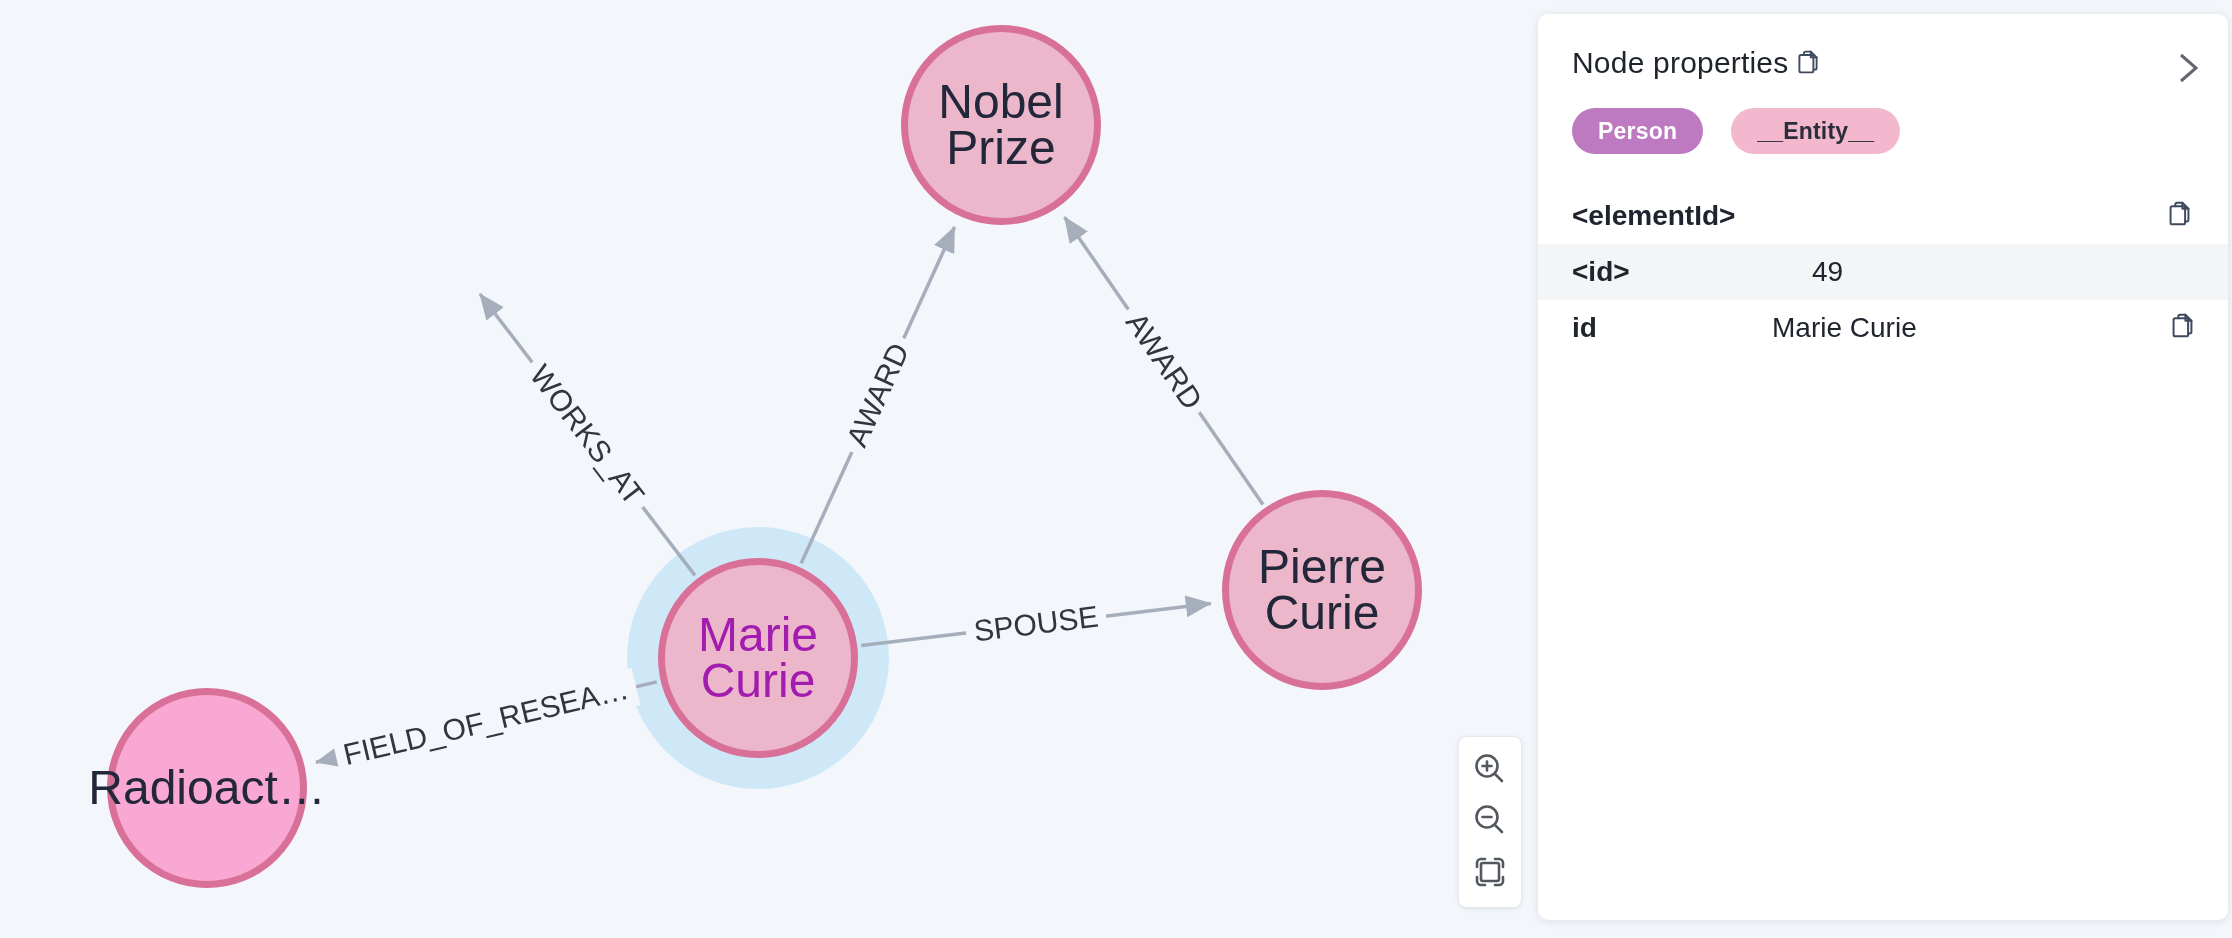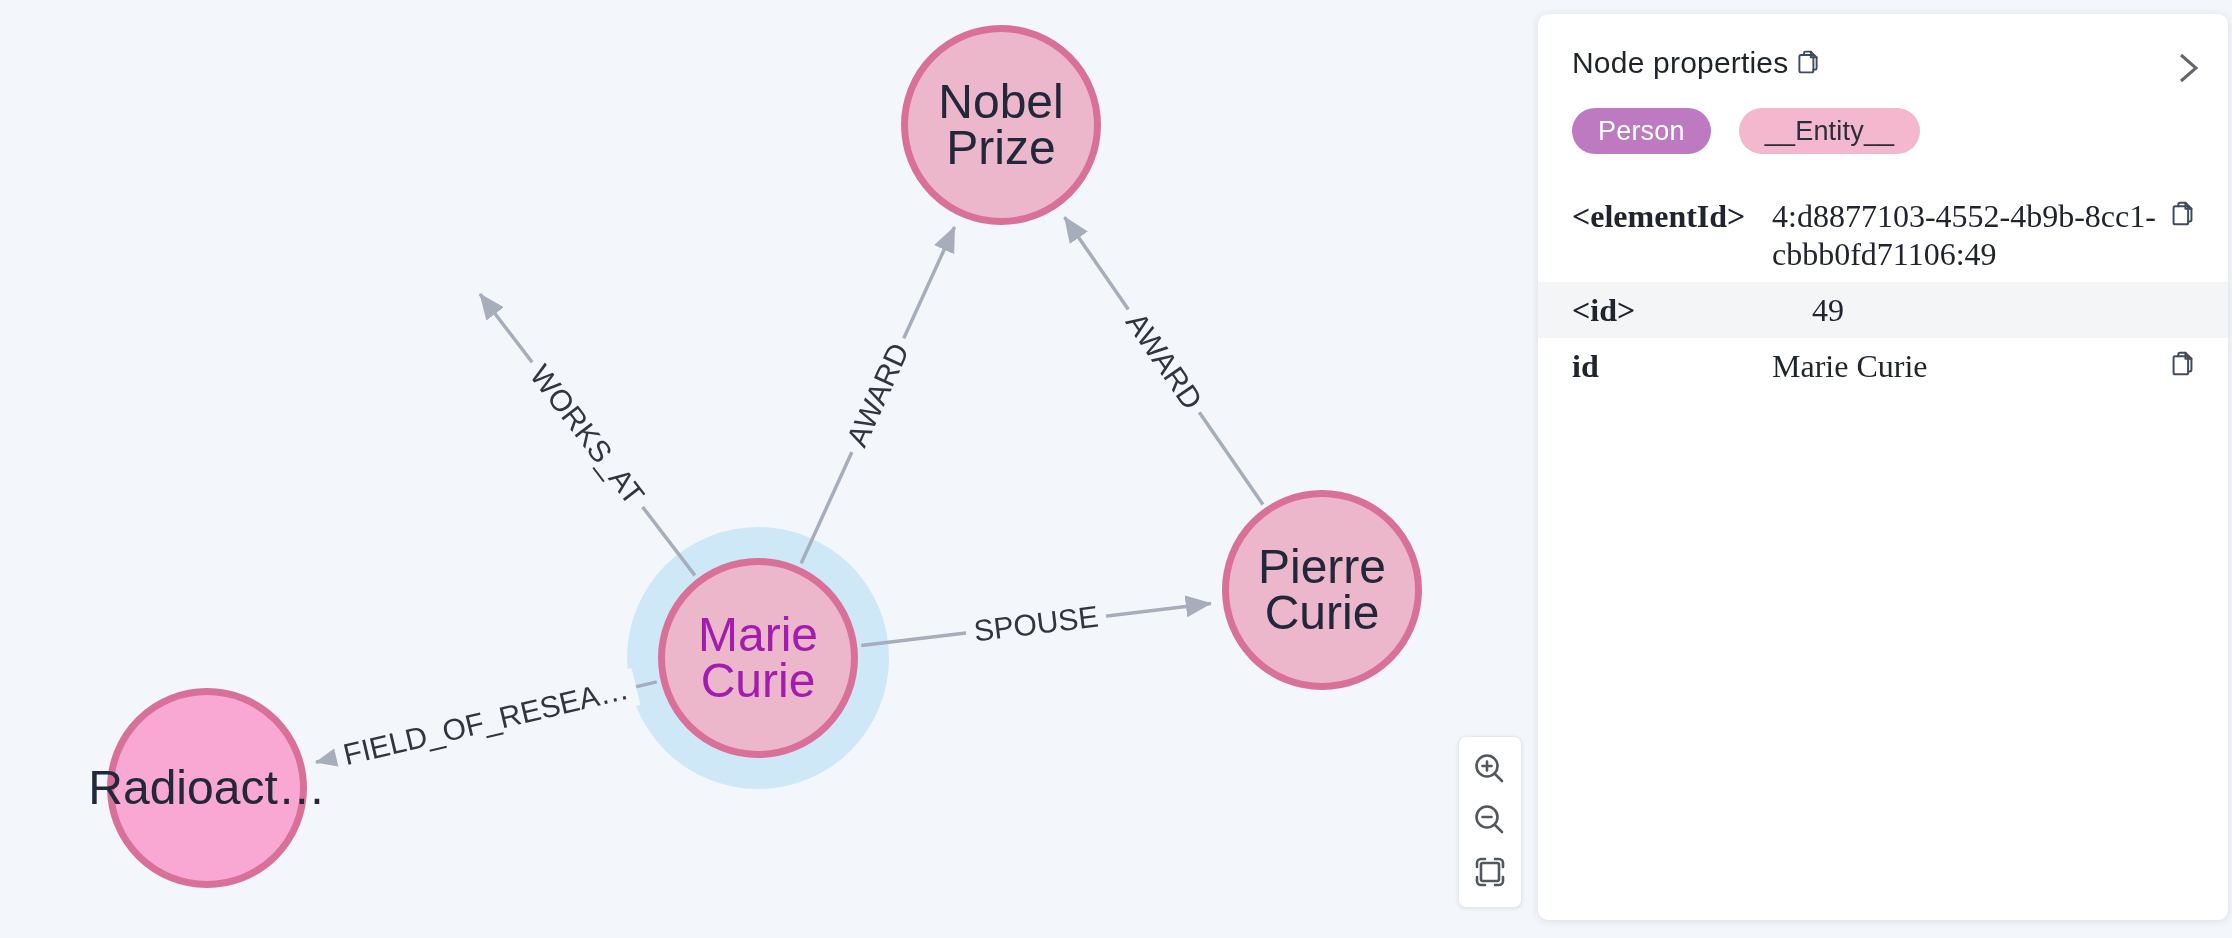--- a/index.html
+++ b/index.html
@@ -61,24 +61,24 @@
     padding: 32px 36px 0 34px;
   }
   .panel-title { margin: 0; font-size: 30px; font-weight: 400; color: #1f232b; letter-spacing: 0.2px; }
   .icon-btn { background: none; border: none; padding: 0; cursor: pointer; display: flex; align-items: center; }
   .collapse-btn { position: absolute; top: 38px; right: 26px; }
 
   .badges { display: flex; gap: 28px; margin: 28px 0 0 34px; }
   .badge {
     display: inline-flex; align-items: center; justify-content: center;
     height: 46px; padding: 0 26px; border-radius: 24px;
-    font-size: 27px; font-weight: 400; letter-spacing: 0.2px;
-  }
-
-  .props { margin-top: 34px; font-size: 32px; font-family: Liberation Serif, serif; }
+    font-size: 23px; font-weight: 700; letter-spacing: 0.2px;
+  }
+
+  .props { margin-top: 34px; font-size: 28px; }
   .prop-row {
     display: flex; align-items: flex-start;
     padding: 9px 36px 9px 34px;
   }
   .prop-key { width: 200px; flex: 0 0 200px; font-weight: 700; line-height: 38px; color: #20242e; }
   .prop-value { width: 398px; flex: 0 0 398px; line-height: 38px; color: #20242e; overflow-wrap: break-word; }
   .prop-copy { margin-left: auto; margin-top: 3px; }
 </style>
 </head>
 <body style="background: rgb(243, 247, 251);">
@@ -191,21 +191,20 @@
     </div>
 
     <div class="badges" id="badges">
         <span class="badge" style="background: rgb(189, 122, 192); color: rgb(255, 255, 255);">Person</span>
         <span class="badge" style="background: rgb(243, 184, 205); color: rgb(42, 46, 60);">__Entity__</span>
       </div>
 
     <div class="props" id="props">
         <div class="prop-row">
           <div class="prop-key">&lt;elementId&gt;</div>
-          <div class="prop-value">4:d8877103-4552-4b9b-8cc1-cbbb0fd71106:49</div>
           <button class="icon-btn prop-copy">
             <span><svg width="25" height="27" viewBox="0 0 24 26" fill="none" stroke="#3e4a5e" stroke-width="1.9" stroke-linejoin="round" stroke-linecap="round">
                 <path d="M8 6 V4.2 A1.6 1.6 0 0 1 9.6 2.6 H14.8 L20.6 8.4 V19 a1.6 1.6 0 0 1 -1.6 1.6 H17.4"></path>
                 <path d="M14.8 2.6 V8.4 H20.6"></path>
                 <rect x="3.4" y="6" width="14" height="17.4" rx="1.6"></rect>
               </svg></span>
           </button>
         </div>
         <div class="prop-row" style="background: rgb(244, 245, 247); gap: 40px;">
           <div class="prop-key">&lt;id&gt;</div>

